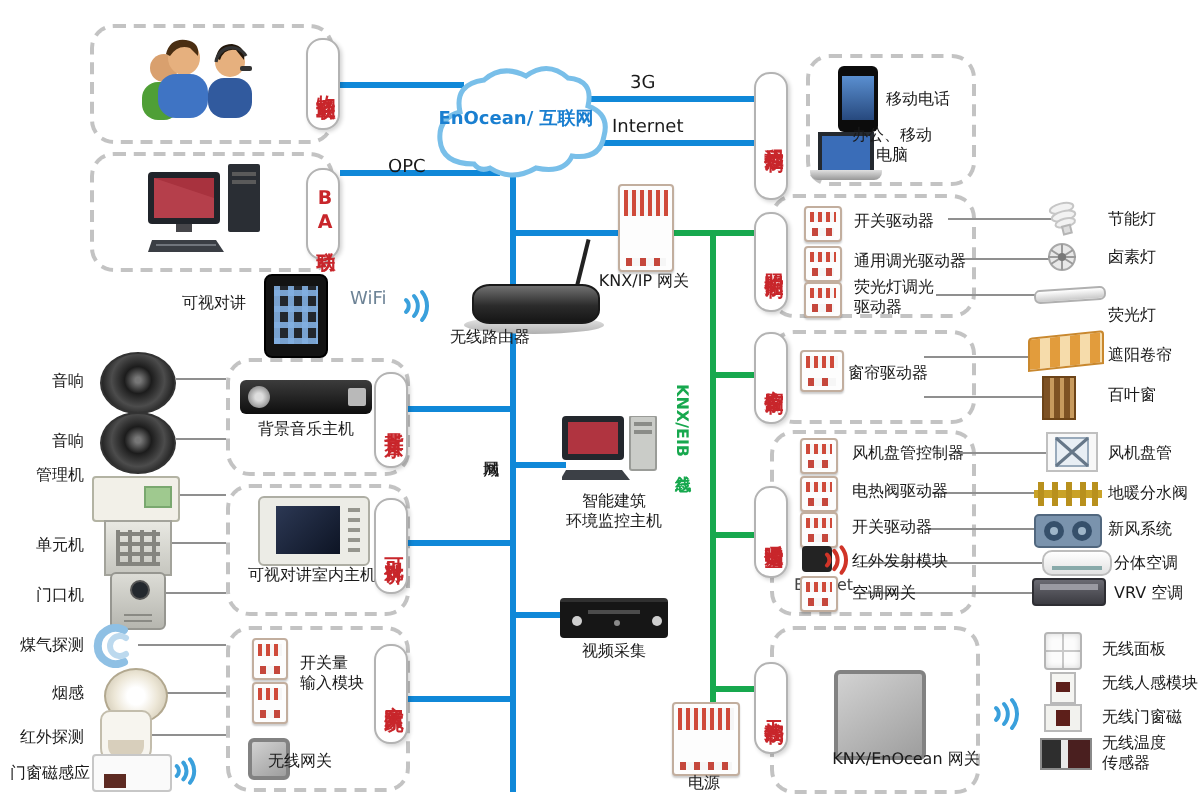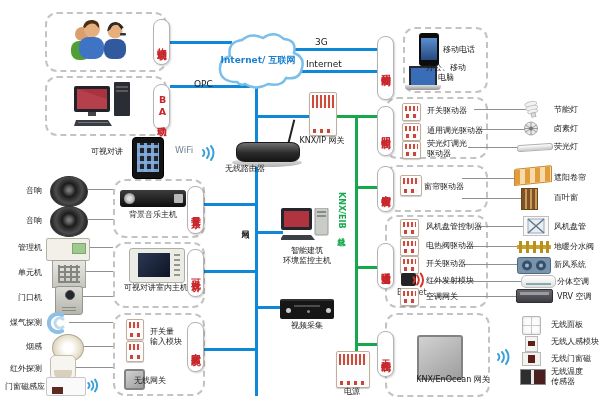--- a/index.html
+++ b/index.html
@@ -154,21 +154,21 @@
 <div class="pill" style="left:377px;top:166px;height:46px">窗帘控制</div>
 <div class="pill" style="left:377px;top:243px;height:46px">暖通空调</div>
 <div class="pill" style="left:377px;top:331px;height:46px">无线控制</div>
 <div class="pill" style="left:187px;top:186px;height:48px">背景音乐</div>
 <div class="pill" style="left:187px;top:249px;height:48px">可视对讲</div>
 <div class="pill" style="left:187px;top:322px;height:50px">安防系统</div>
 
 <svg class="ic" style="left:212px;top:30px;z-index:2" width="92" height="62" viewBox="0 0 92 62">
   <path d="M25 52 Q9 52 8 40 Q7 29 18 26 Q15 12 30 10 Q39 2 51 8 Q62 0 72 9 Q85 10 82 23 Q93 27 90 38 Q88 50 74 48 Q70 57 56 54 Q44 61 33 54 Q28 56 25 52 Z" fill="#ffffff" stroke="#79bfe9" stroke-width="2.5"></path>
 </svg>
-<div class="lbl s9 blue c" style="left:214px;top:55px;width:88px;z-index:3">Internet/ 互联网</div>
+<div class="lbl s9 blue c" style="left:214px;top:55px;width:88px;z-index:3">EnOcean/ 互联网</div>
 
 <div class="lbl s9" style="left:194px;top:79px">OPC</div>
 <div class="lbl s9" style="left:315px;top:37px">3G</div>
 <div class="lbl s9" style="left:306px;top:59px">Internet</div>
 <div class="lbl s9 gray" style="left:175px;top:145px">WiFi</div>
 <div class="lbl vert" style="left:240px;top:224px">局域网</div>
 <div class="lbl vert green" style="left:336px;top:192px">KNX/EIB 总线</div>
 <div class="lbl" style="left:402px;top:263px;color:#444">RF</div>
 <div class="lbl" style="left:397px;top:288px;color:#444">BACnet</div>
 
@@ -252,21 +252,21 @@
 <svg class="ic" style="left:523px;top:121px" width="16" height="15" viewBox="0 0 16 15">
   <circle cx="8" cy="7.5" r="6.5" fill="#e8e8e8" stroke="#a8a8a8"></circle>
   <g stroke="#9a9a9a" stroke-width="1">
       <path d="M8 1 V14 M2.5 4 L13.5 11 M13.5 4 L2.5 11 M1 7.5 H15"></path>
     </g>
   <circle cx="8" cy="7.5" r="2" fill="#787878"></circle>
 </svg>
 <div class="ic tube" style="left:517px;top:144px;width:34px;height:5px"></div>
 <div class="lbl" style="left:554px;top:105px">节能灯</div>
 <div class="lbl" style="left:554px;top:124px">卤素灯</div>
-<div class="lbl" style="left:554px;top:142px">荧光灯</div>
+<div class="lbl" style="left:554px;top:153px">荧光灯</div>
 
 <div class="ic din" style="left:400px;top:175px;width:20px;height:19px"></div>
 <div class="lbl" style="left:424px;top:182px">窗帘驱动器</div>
 <div class="ic awning" style="left:514px;top:167px;width:36px;height:15px"></div>
 <div class="ic blinds" style="left:521px;top:188px;width:15px;height:20px"></div>
 <div class="lbl" style="left:554px;top:173px">遮阳卷帘</div>
 <div class="lbl" style="left:554px;top:193px">百叶窗</div>
 
 <div class="ic din" style="left:400px;top:219px;width:17px;height:16px"></div>
 <div class="ic din" style="left:400px;top:238px;width:17px;height:16px"></div>
@@ -359,19 +359,19 @@
 <div class="ic mag" style="left:46px;top:377px;width:38px;height:17px"></div>
 <svg class="ic" style="left:85px;top:376px" width="15" height="19" viewBox="0 0 18 22">
   <g fill="none" stroke="#3aa0dc" stroke-width="2.4" stroke-linecap="round">
     <path d="M4 8 a4 4 0 0 1 0 6"></path>
       <path d="M8 6 a7.5 7.5 0 0 1 0 10"></path>
       <path d="M12 4 a11 11 0 0 1 0 14"></path>
   </g>
 </svg>
 <div class="lbl r" style="left:8px;top:186px;width:34px">音响</div>
 <div class="lbl r" style="left:8px;top:216px;width:34px">音响</div>
-<div class="lbl r" style="left:6px;top:243px;width:36px">管理机</div>
+<div class="lbl r" style="left:6px;top:233px;width:36px">管理机</div>
 <div class="lbl r" style="left:6px;top:268px;width:36px">单元机</div>
 <div class="lbl r" style="left:6px;top:293px;width:36px">门口机</div>
 <div class="lbl r" style="left:0px;top:318px;width:42px">煤气探测</div>
 <div class="lbl r" style="left:6px;top:342px;width:36px">烟感</div>
 <div class="lbl r" style="left:0px;top:364px;width:42px">红外探测</div>
 <div class="lbl r" style="left:0px;top:382px;width:45px">门窗磁感应</div>
 
 </body></html>

